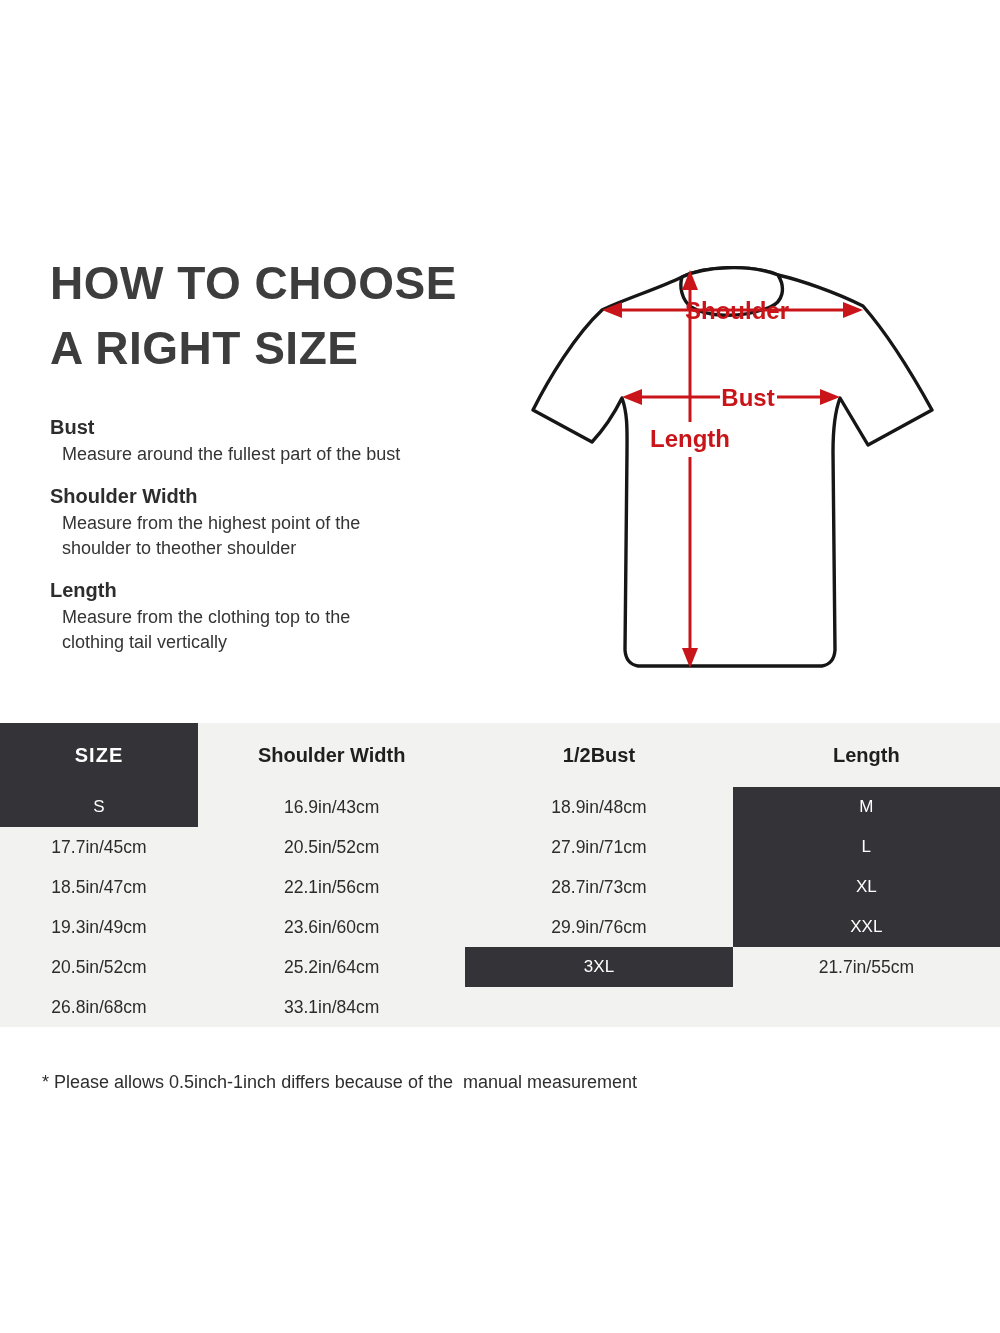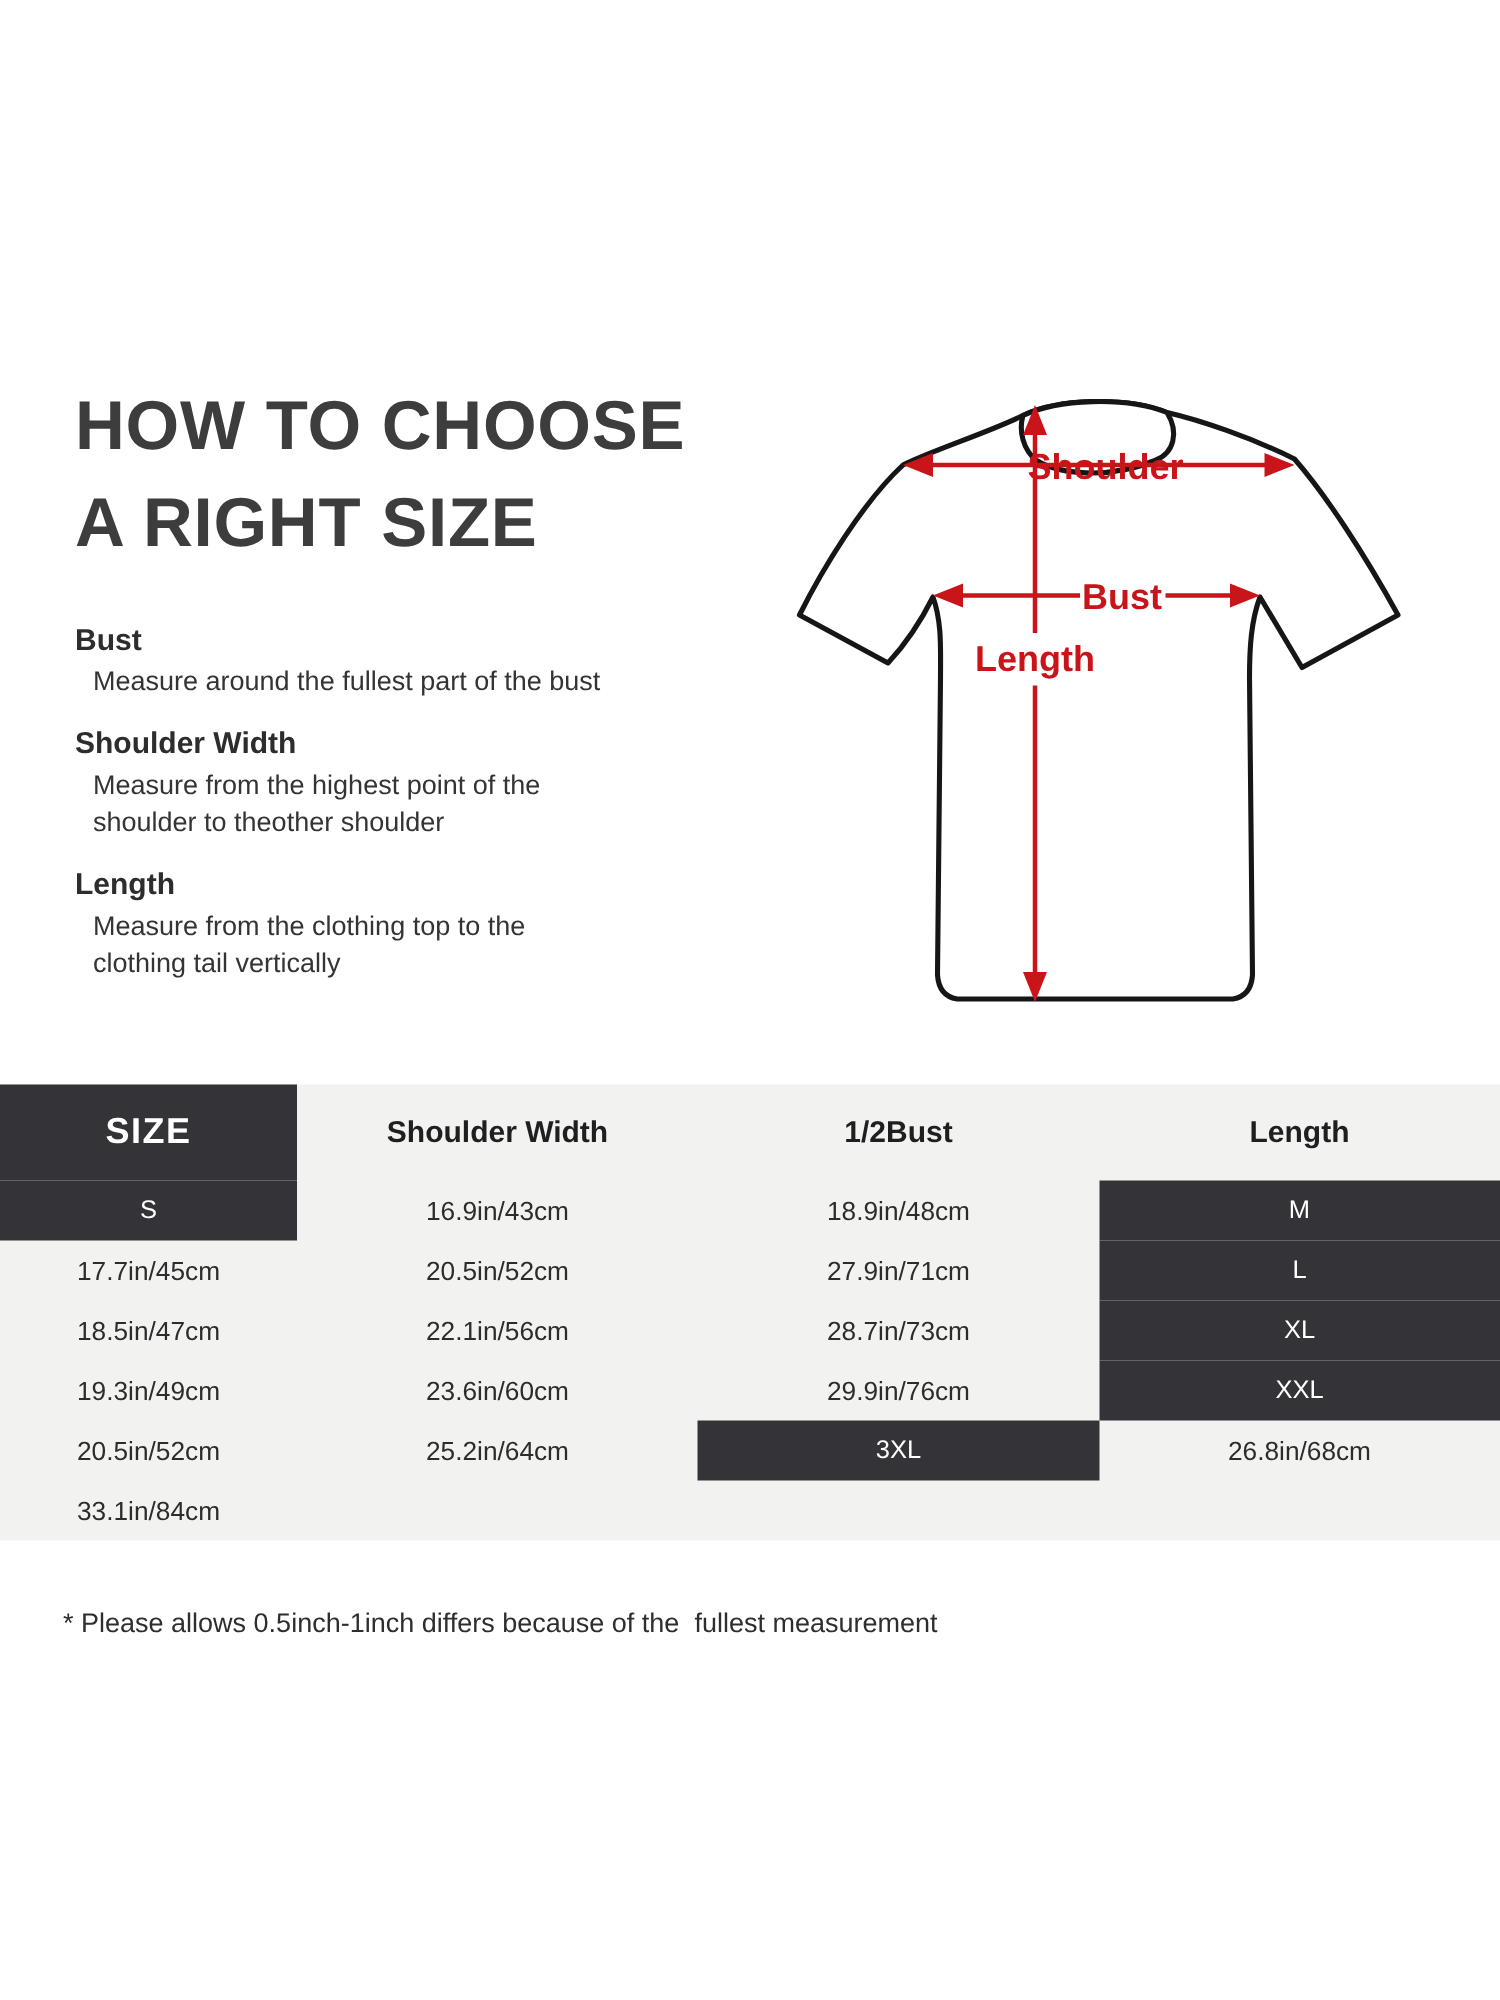--- a/index.html
+++ b/index.html
@@ -48,21 +48,21 @@
     grid-template-columns: 198px 1fr 1fr 1fr;
     grid-template-rows: 64px repeat(6, 40px);
     background: #f2f2f1;
   }
   .cell {
     display: flex; align-items: center; justify-content: center;
     font-size: 17.5px; color: #2c2c2c;
   }
   .cell.size-col { background: #343438; color: #ffffff; font-size: 17px; }
   .cell.head { font-weight: 700; font-size: 20px; color: #1f1f1f; }
-  .cell.size-col.head { color: #ffffff; letter-spacing: 1px; font-size: 24px; }
+  .cell.size-col.head { color: #ffffff; letter-spacing: 1px; font-size: 20px; }
 
   
   .footnote {
     position: absolute; left: 42px; top: 1072px;
     font-size: 18px; color: #2e2e2e; white-space: pre-wrap;
   }
 </style>
 </head>
 <body>
 
@@ -161,17 +161,18 @@
   <div class="cell size-col">XL</div>
   <div class="cell">19.3in/49cm</div>
   <div class="cell">23.6in/60cm</div>
   <div class="cell">29.9in/76cm</div>
 
   <div class="cell size-col">XXL</div>
   <div class="cell">20.5in/52cm</div>
   <div class="cell">25.2in/64cm</div>
 
   <div class="cell size-col">3XL</div>
+  <div class="cell">21.7in/55cm</div>
   <div class="cell">26.8in/68cm</div>
   <div class="cell">33.1in/84cm</div>
 </div>
 
-<div class="footnote">* Please allows 0.5inch-1inch differs because of the  fullest measurement</div>
+<div class="footnote">* Please allows 0.5inch-1inch differs because of the  manual measurement</div>
 
 </body></html>

